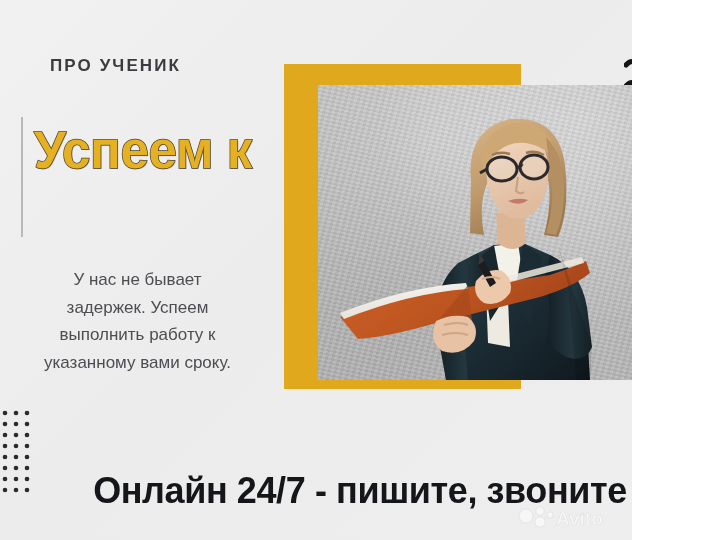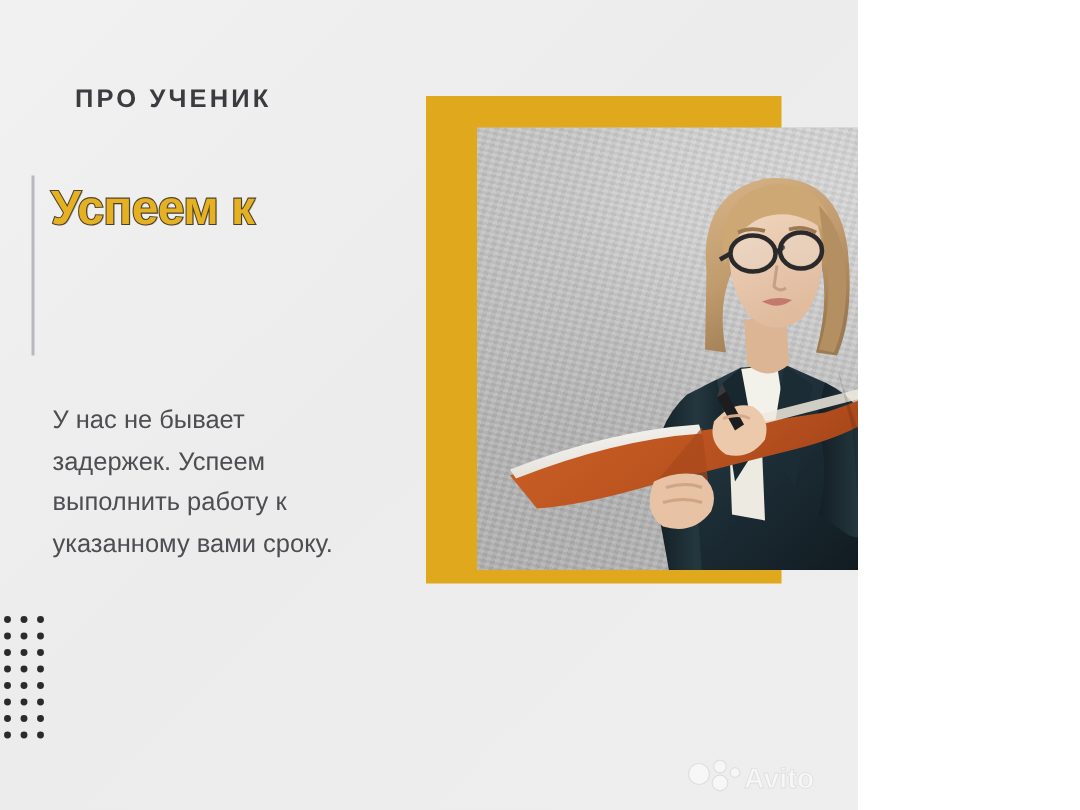--- a/index.html
+++ b/index.html
@@ -4,21 +4,21 @@
 <style>
   * { margin:0; padding:0; box-sizing:border-box; }
   html,body { background:#ffffff; }
   body {
     font-family:"Liberation Sans", sans-serif;
     -webkit-font-smoothing:antialiased;
   }
 
   #poster {
     position:relative;
-    width:572px; height:540px;
+    width:632px; height:540px;
     overflow:hidden;
     background:linear-gradient(135deg,#f1f1f1 0%,#ececec 45%,#eeeeee 100%);
   }
 
   
   .waves {
     position:absolute;
     left:624px; top:57px;
     width:96px; height:62px;
     z-index:2;
@@ -56,40 +56,41 @@
 
   
   .headline {
     position:absolute;
     left:34px; top:116px;
     width:250px;
     z-index:5;
   }
   .headline .ln {
     display:block;
-    font-size:32px;
+    font-size:51px;
     font-weight:bold;
     line-height:1.38;
     color:#e5b021;
     letter-spacing:-0.4px;
     -webkit-text-stroke:1.4px #4e4330;
     paint-order:stroke fill;
     text-shadow:1px 1px 0 rgba(60,52,34,.30);
     white-space:nowrap;
   }
 
   
   .body-copy {
     position:absolute;
     left:35px; top:266px;
     width:205px;
     font-size:17px;
     line-height:1.62;
     color:#4d4d52;
     z-index:5;
+    text-align:center;
   }
 
   
   .yellow-frame {
     position:absolute;
     left:284px; top:64px;
     width:237px; height:325px;
     background:#e0a81d;
     z-index:1;
   }
@@ -294,20 +295,23 @@
         <circle cx="25" cy="58" r="2.3"></circle>
       <circle cx="3" cy="69" r="2.3"></circle>
         <circle cx="14" cy="69" r="2.3"></circle>
         <circle cx="25" cy="69" r="2.3"></circle>
       <circle cx="3" cy="80" r="2.3"></circle>
         <circle cx="14" cy="80" r="2.3"></circle>
         <circle cx="25" cy="80" r="2.3"></circle>
     </g>
   </svg>
 
+  <div class="banner">
+    <div class="banner-text">Онлайн 24/7 - пишите, звоните</div>
+  </div>
 
   <svg class="watermark" viewBox="0 0 104 30">
     <g fill="#ffffff" stroke="#d4d4d4" stroke-width=".8">
       <circle cx="10" cy="12" r="7"></circle>
       <circle cx="24" cy="7" r="4.2"></circle>
       <circle cx="24" cy="18" r="5.2"></circle>
       <circle cx="34" cy="11" r="3.2"></circle>
     </g>
     <text x="40" y="21" font-family="Liberation Sans, sans-serif" font-size="19" font-weight="bold" fill="#ffffff" stroke="#d4d4d4" stroke-width=".6">Avito</text>
   </svg>

